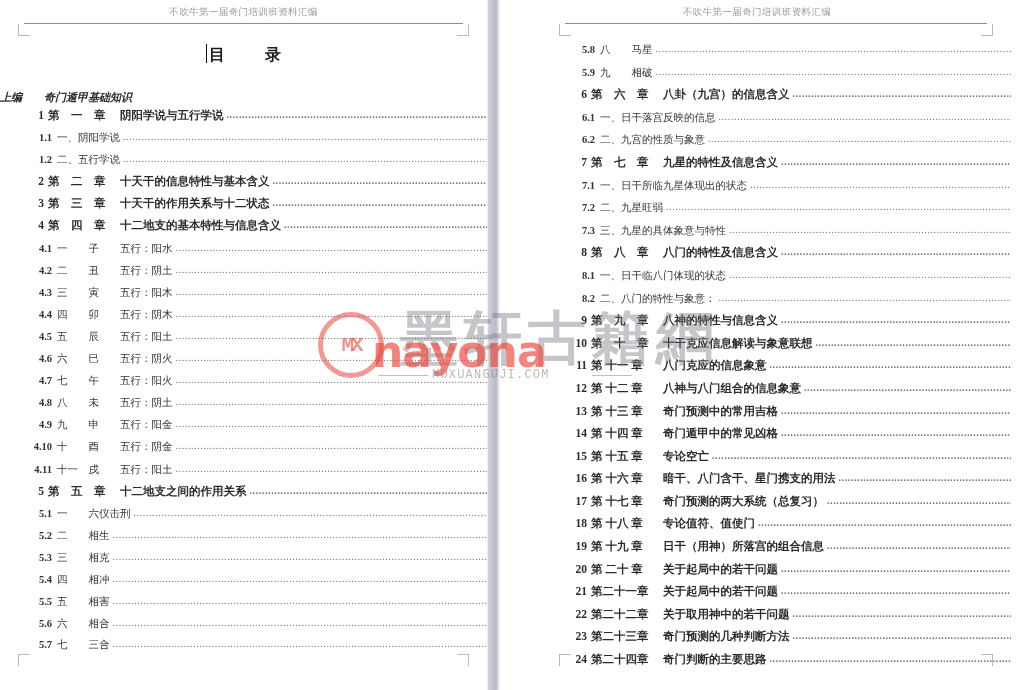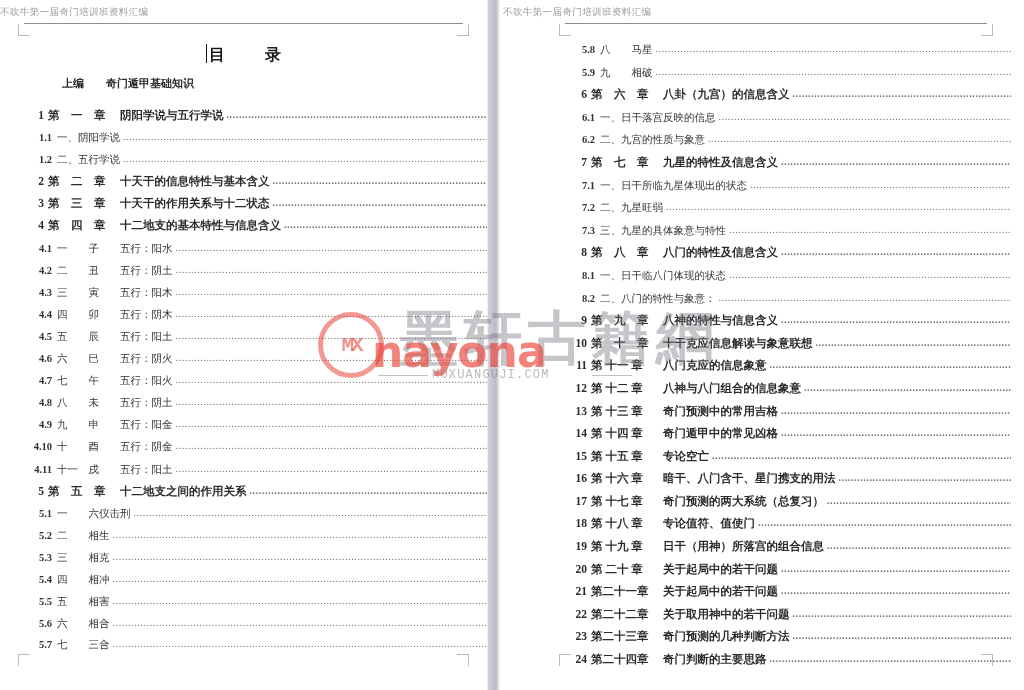--- a/index.html
+++ b/index.html
@@ -46,21 +46,21 @@
         #e8e8ee 92%,
         #ffffff 100%);
     z-index: 5;
   }
 
   
   .header {
     position: absolute;
     left: 0; right: 0;
     top: 6px;
-    text-align: left;
+    text-align: center;
     font-size: 9.5px;
     color: #9a9a9a;
     letter-spacing: .4px;
     font-family: "Liberation Sans", "DejaVu Sans", sans-serif;
   }
   .page.right .header { padding-left: 16px; }
 
   
   .headrule {
     position: absolute;
@@ -250,21 +250,21 @@
     <div class="crop tl" style="left:18px; top:24px;"></div>
     <div class="crop tr" style="right:18px; top:24px;"></div>
     <div class="crop bl" style="left:18px; bottom:24px;"></div>
     <div class="crop br" style="right:18px; bottom:24px;"></div>
 
     <div class="body-area">
       <div class="toc-title">
         <span class="caret"></span><span>目　录</span>
       </div>
 
-      <div class="toc-list" style="top:78px; padding-left:62px; padding-right:36px;">
+      <div class="toc-list" style="top:92px; padding-right:36px;font-style:italic;">
         <div class="row lvl-part">
           <span class="label title-strong">上编　　奇门遁甲基础知识</span>
           <span class="leader"></span>
 
         </div>
       </div>
 
       <div class="toc-list" id="left-entries" style="top:110px; padding-left:30px; padding-right:36px;">
           <div class="row lvl-ch" style="margin-bottom: 10.6px;">
             <span class="num">1</span>

